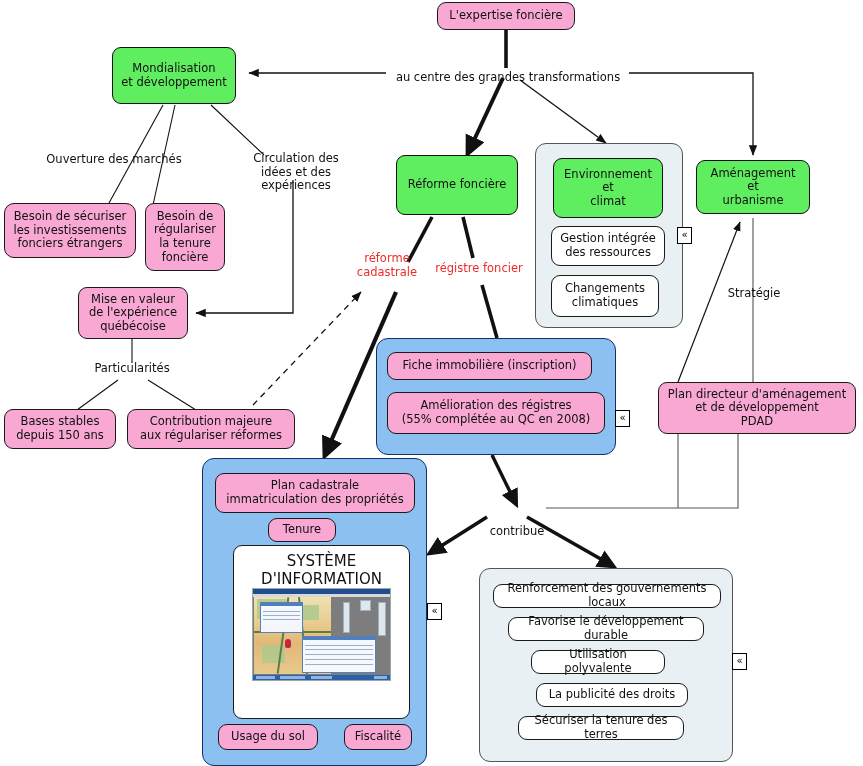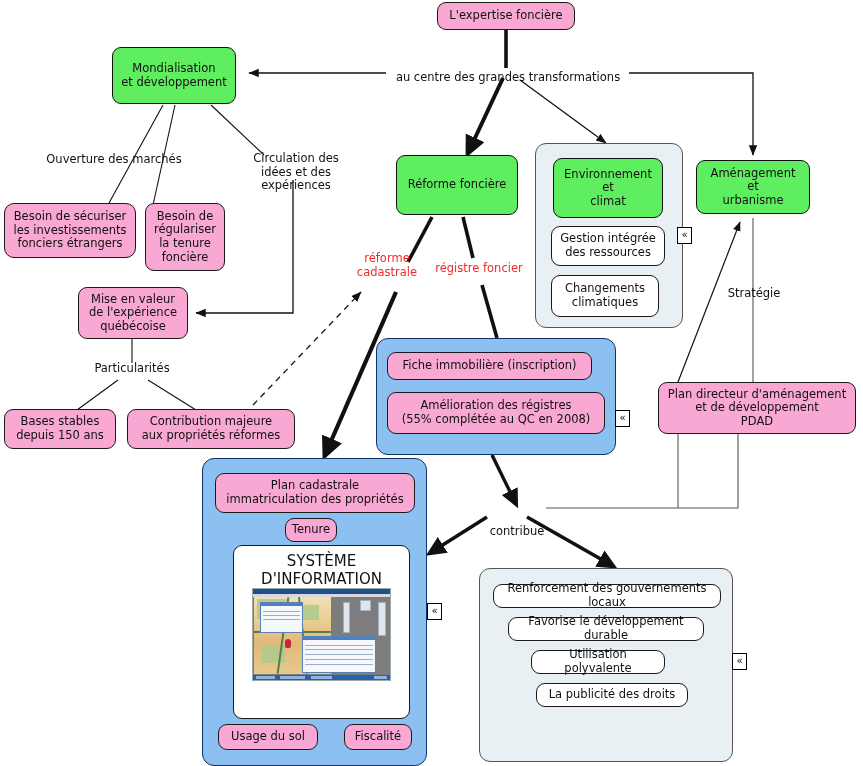--- a/index.html
+++ b/index.html
@@ -131,21 +131,21 @@
   <div class="node n-plain" style="left:78px;top:287px;width:110px;height:52px;white-space:pre-line;">Mise en valeur
 de l'expérience
 québécoise</div>
 
   <div class="lbl" style="left:82px;top:362px;width:100px;">Particularités</div>
 
   <div class="node n-plain" style="left:4px;top:409px;width:112px;height:40px;white-space:pre-line;">Bases stables
 depuis 150 ans</div>
 
   <div class="node n-plain" style="left:127px;top:409px;width:168px;height:40px;white-space:pre-line;">Contribution majeure
-aux propriétés réformes</div>
+aux régulariser réformes</div>
 
   <div class="node n-green" style="left:396px;top:155px;width:122px;height:60px;">Réforme foncière</div>
 
   <div class="lbl red wrap" style="left:346px;top:252px;width:82px;white-space:pre-line;">réforme
 cadastrale</div>
 
   <div class="lbl red" style="left:427px;top:262px;width:104px;">régistre foncier</div>
 
   <div class="group g-plain" style="left:535px;top:143px;width:148px;height:185px;"></div>
   <div class="node n-green" style="left:553px;top:158px;width:110px;height:60px;white-space:pre-line;">Environnement
@@ -171,21 +171,21 @@
   <div class="node n-plain" style="left:387px;top:352px;width:205px;height:28px;">Fiche immobilière (inscription)</div>
   <div class="node n-plain" style="left:387px;top:392px;width:218px;height:42px;white-space:pre-line;">Amélioration des régistres
 (55% complétée au QC en 2008)</div>
   <div class="collapse" style="left:615px;top:410px;">«</div>
 
   <div class="lbl" style="left:487px;top:500px;width:60px;margin-top:25px;">contribue</div>
 
   <div class="group g-blue" style="left:202px;top:458px;width:225px;height:308px;"></div>
   <div class="node n-plain" style="left:215px;top:473px;width:200px;height:40px;white-space:pre-line;">Plan cadastrale
 immatriculation des propriétés</div>
-  <div class="node n-plain" style="left:285px;top:518px;width:52px;height:24px;">Tenure</div>
+  <div class="node n-plain" style="left:268px;top:518px;width:68px;height:24px;">Tenure</div>
 
   <div class="sic" style="left:233px;top:545px;width:175px;height:172px;">
     <div class="sic-title" style="white-space:pre-line;">SYSTÈME D'INFORMATION
 CADASTRALE</div>
   </div>
 
   <div class="thumb" style="left:252px;top:588px;width:137px;height:91px;">
     <div class="tbar"></div>
     <div class="tbar2"></div>
     <div class="mapimg">
@@ -224,15 +224,16 @@
 
   <div class="node n-plain" style="left:218px;top:724px;width:100px;height:26px;">Usage du sol</div>
   <div class="node n-plain" style="left:344px;top:724px;width:68px;height:26px;">Fiscalité</div>
   <div class="collapse" style="left:427px;top:603px;">«</div>
 
   <div class="group g-plain" style="left:479px;top:568px;width:254px;height:194px;"></div>
   <div class="node n-white" style="left:493px;top:584px;width:228px;height:24px;">Renforcement des gouvernements locaux</div>
   <div class="node n-white" style="left:508px;top:617px;width:196px;height:24px;">Favorise le développement durable</div>
   <div class="node n-white" style="left:531px;top:650px;width:134px;height:24px;">Utilisation polyvalente</div>
   <div class="node n-white" style="left:536px;top:683px;width:152px;height:24px;">La publicité des droits</div>
+  <div class="node n-white" style="left:518px;top:716px;width:166px;height:24px;">Sécuriser la tenure des terres</div>
   <div class="collapse" style="left:732px;top:653px;">«</div>
 
 </div>
 
 </body></html>

